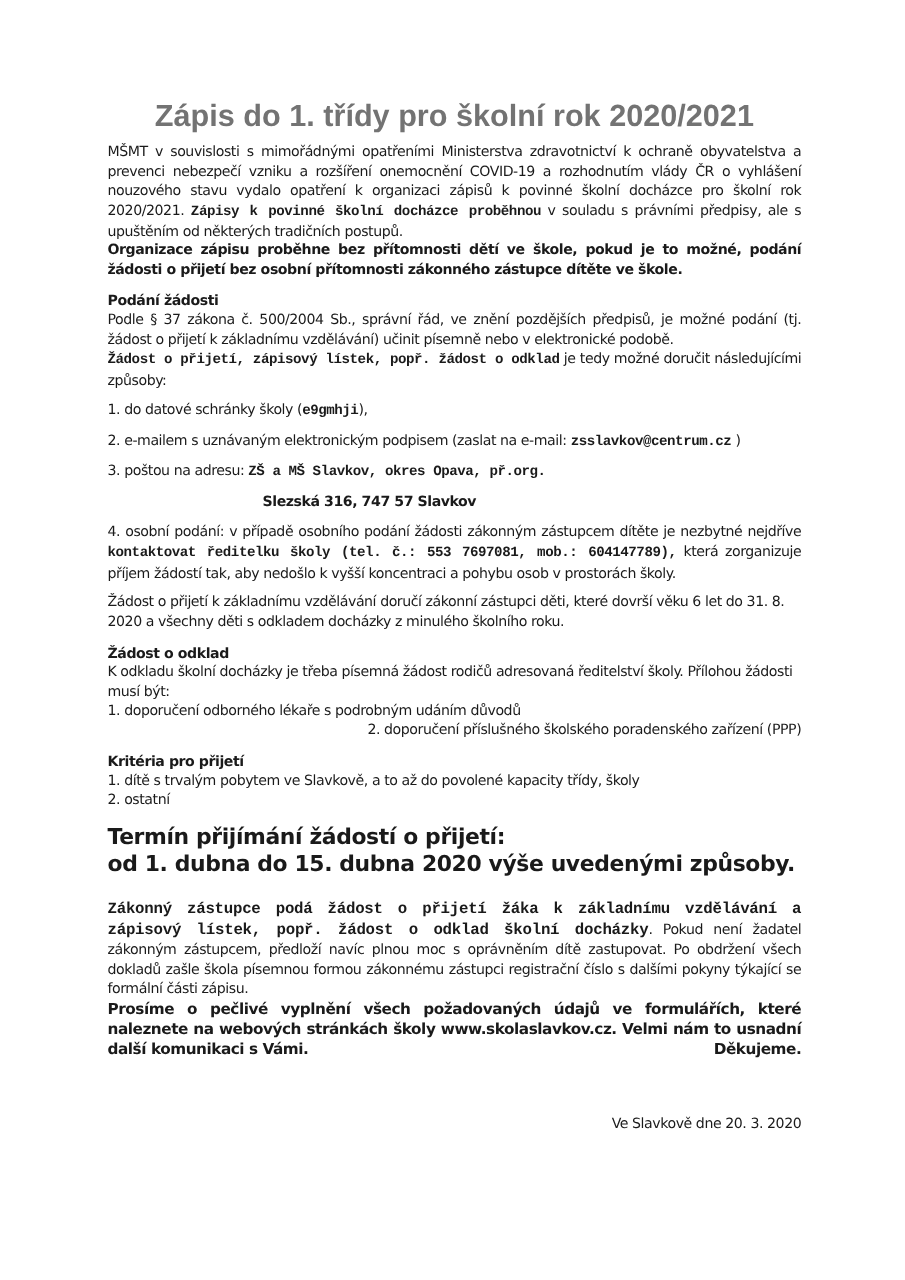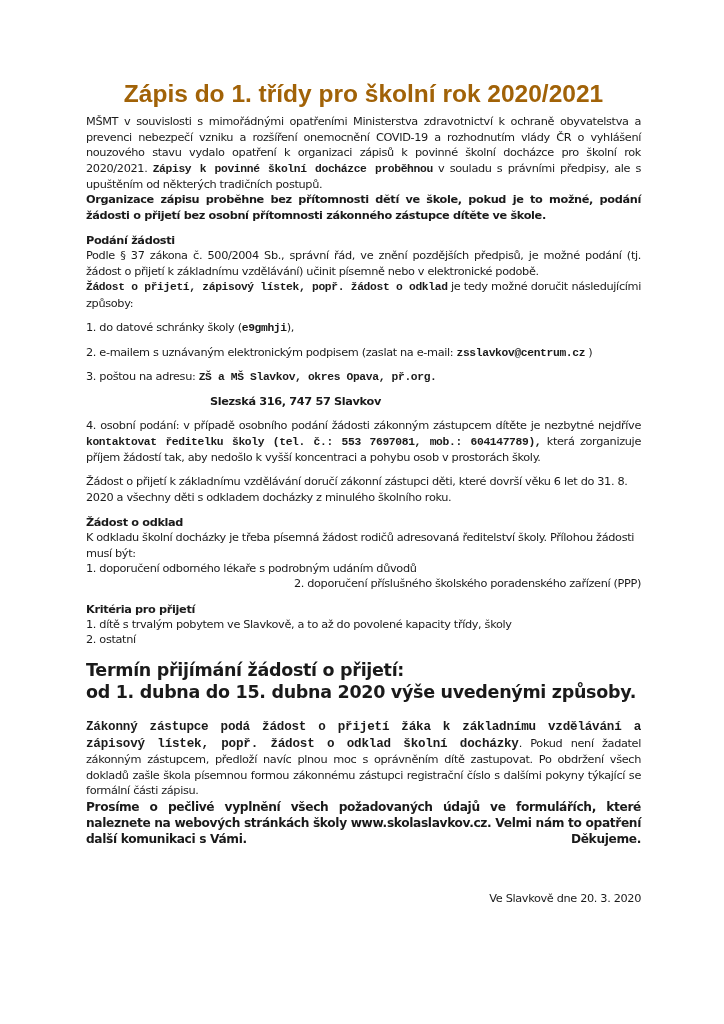--- a/index.html
+++ b/index.html
@@ -1,20 +1,20 @@
 <!DOCTYPE html>
 <html><head>
   <meta charset="utf-8">
   <style>
     html, body { margin: 0; padding: 0; background: #ffffff; }
     body { width: 724px; height: 1024px; position: relative; overflow: hidden; color: #1a1a1a;
       font-family: "DejaVu Sans", sans-serif; }
     .page { position: absolute; left: 86px; top: 0; width: 555px; }
     .title { position: absolute; left: 0; top: 80px; width: 555px; text-align: center;
-      font-family: "Liberation Sans", sans-serif; font-weight: bold; font-size: 24.5px; color: #a16207; letter-spacing: 0px; }
+      font-family: "Liberation Sans", sans-serif; font-weight: bold; font-size: 24.5px; color: #737373; letter-spacing: 0px; }
     .t { font-size: 11.3px; line-height: 15.6px; letter-spacing: -0.35px; }
     .just { text-align: justify; text-align-last: left; }
     .blk { position: absolute; left: 0; width: 555px; }
     b { font-weight: bold; font-family: Liberation Mono, monospace; }
     .h { font-weight: bold; }
     .big { font-weight: bold; font-size: 17.5px; line-height: 22px; letter-spacing: -0.3px; }
     .indent { padding-left: 124px; }
     .row { display: flex; justify-content: flex-end; }
   </style>
 </head>
@@ -50,20 +50,20 @@
 
   <div class="blk t h" style="top:566px;margin-top:36px;">Kritéria pro přijetí</div>
   <div class="blk t" style="top:617px;">1. dítě s trvalým pobytem ve Slavkově, a to až do povolené kapacity třídy, školy</div>
   <div class="blk t" style="top:632px;">2. ostatní</div>
 
   <div class="blk big" style="top:659px;">Termín přijímání žádostí o přijetí:</div>
   <div class="blk big" style="top:681px;">od 1. dubna do 15. dubna 2020 výše uvedenými způsoby.</div>
 
   <div class="blk t just" style="top:719px;"><b style="font-size:12.6px; letter-spacing:-0.2px;">Zákonný zástupce podá žádost o přijetí žáka k základnímu vzdělávání a zápisový lístek, popř. žádost o odklad školní docházky</b><span>. Pokud není žadatel zákonným zástupcem, předloží navíc plnou moc s oprávněním dítě zastupovat. Po obdržení všech dokladů zašle škola písemnou formou zákonnému zástupci registrační číslo s dalšími pokyny týkající se formální části zápisu.</span></div>
 
-  <div class="blk t just" style="top:799px; font-weight:bold; font-size:12.2px; line-height:16px;"><span>Prosíme o pečlivé vyplnění všech požadovaných údajů ve formulářích, které naleznete na webových stránkách školy www.skolaslavkov.cz. Velmi nám to opatření další komunikaci s Vámi.</span></div>
+  <div class="blk t just" style="top:799px; font-weight:bold; font-size:12.2px; line-height:16px;"><span>Prosíme o pečlivé vyplnění všech požadovaných údajů ve formulářích, které naleznete na webových stránkách školy www.skolaslavkov.cz. Velmi nám to usnadní další komunikaci s Vámi.</span></div>
   <div class="blk t" style="top:831px; text-align:right; font-weight:bold; font-size:12.2px; line-height:16px;">Děkujeme.</div>
 
   <div class="blk t row" style="top:891px;">
     <span>Ve Slavkově dne 20. 3. 2020</span>
   </div>
 
 </div>
 
 </body></html>

